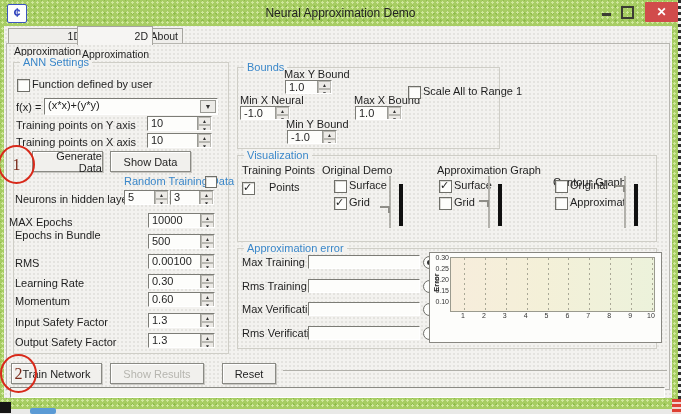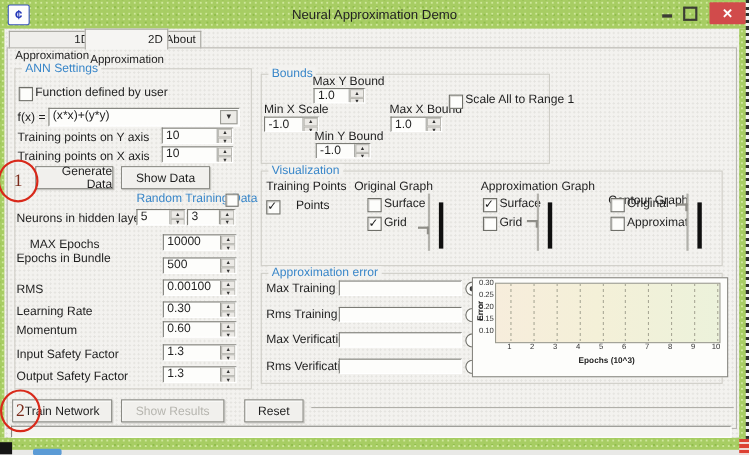--- a/index.html
+++ b/index.html
@@ -140,21 +140,21 @@
     </span>
 </div>
 <div class="abs field spin" style="left:170px;top:190px;width:25px;height:13px;">
   <span>3</span>
   <span class="updown">
       <span>▲</span>
       <span>▼</span>
     </span>
 </div>
 
-<div class="abs lbl" style="left:27px;top:216px;">MAX Epochs</div>
+<div class="abs lbl" style="left:9px;top:216px;">MAX Epochs</div>
 <div class="abs field spin" style="left:148px;top:213px;width:48px;height:13px;">
   <span>10000</span>
   <span class="updown">
       <span>▲</span>
       <span>▼</span>
     </span>
 </div>
 <div class="abs lbl" style="left:15px;top:229px;">Epochs in Bundle</div>
 <div class="abs field spin" style="left:148px;top:234px;width:48px;height:13px;">
   <span>500</span>
@@ -208,21 +208,21 @@
   <div class="gtitle">Bounds</div>
 </div>
 <div class="abs lbl" style="left:284px;top:68px;">Max Y Bound</div>
 <div class="abs field spin" style="left:285px;top:80px;width:28px;height:12px;">
   <span>1.0</span>
   <span class="updown">
       <span>▲</span>
       <span>▼</span>
     </span>
 </div>
-<div class="abs lbl" style="left:240px;top:94px;">Min X Scale</div>
+<div class="abs lbl" style="left:240px;top:94px;">Min X Neural</div>
 <div class="abs field spin" style="left:240px;top:106px;width:31px;height:12px;">
   <span>-1.0</span>
   <span class="updown">
       <span>▲</span>
       <span>▼</span>
     </span>
 </div>
 <div class="abs lbl" style="left:354px;top:94px;text-align:center;">Max X Bound</div>
 <div class="abs field spin" style="left:355px;top:106px;width:28px;height:12px;">
   <span>1.0</span>
@@ -242,21 +242,21 @@
 <div class="abs cb" style="left:408px;top:86px;"></div>
 <div class="abs lbl" style="left:423px;top:85px;">Scale All to Range 1</div>
 
 <div class="abs group" style="left:237px;top:155px;width:418px;height:85px;">
   <div class="gtitle">Visualization</div>
 </div>
 <div class="abs lbl" style="left:242px;top:164px;">Training Points</div>
 <div class="abs cb checked" style="left:242px;top:182px;"></div>
 <div class="abs lbl" style="left:269px;top:181px;">Points</div>
 
-<div class="abs lbl" style="left:322px;top:164px;">Original Graph</div>
+<div class="abs lbl" style="left:322px;top:164px;">Original Demo</div>
 <div class="abs cb" style="left:334px;top:180px;"></div>
 <div class="abs lbl" style="left:349px;top:179px;">Surface</div>
 <div class="abs cb checked" style="left:334px;top:197px;"></div>
 <div class="abs lbl" style="left:349px;top:196px;">Grid</div>
 <div class="abs track" style="left:389px;top:176px;height:52px;">
   <div class="abs thumb" style="left:-9px;top:30px;width:10px;"></div>
 </div>
 <div class="abs vbar" style="left:399px;top:184px;height:42px;"></div>
 
 <div class="abs lbl" style="left:437px;top:164px;">Approximation Graph</div>
@@ -321,21 +321,20 @@
       <div class="xtick" style="left: 16.69%;">2</div>
       <div class="xtick" style="left: 26.98%;">3</div>
       <div class="xtick" style="left: 37.27%;">4</div>
       <div class="xtick" style="left: 47.56%;">5</div>
       <div class="xtick" style="left: 57.85%;">6</div>
       <div class="xtick" style="left: 68.14%;">7</div>
       <div class="xtick" style="left: 78.43%;">8</div>
       <div class="xtick" style="left: 88.72%;">9</div>
       <div class="xtick" style="left: 99.01%;">10</div>
     </div>
-  <div class="abs axis-label" style="left:20px;top:70px;width:203px;text-align:center;">Epochs (10^3)</div>
 </div>
 
 <div class="abs btn" style="left:11px;top:363px;width:89px;height:19px;">Train Network</div>
 <div class="abs btn disabled" style="left:110px;top:363px;width:92px;height:19px;">Show Results</div>
 <div class="abs btn" style="left:222px;top:363px;width:52px;height:19px;">Reset</div>
 <div class="abs divline" style="left:283px;top:370px;width:384px;"></div>
 <div class="abs progress" style="left:10px;top:387px;width:653px;height:9px;"></div>
 
 <div class="abs circle" style="left:-2px;top:145px;width:33px;height:35px;">1</div>
 <div class="abs circle" style="left:0px;top:354px;width:33px;height:35px;">2</div>

